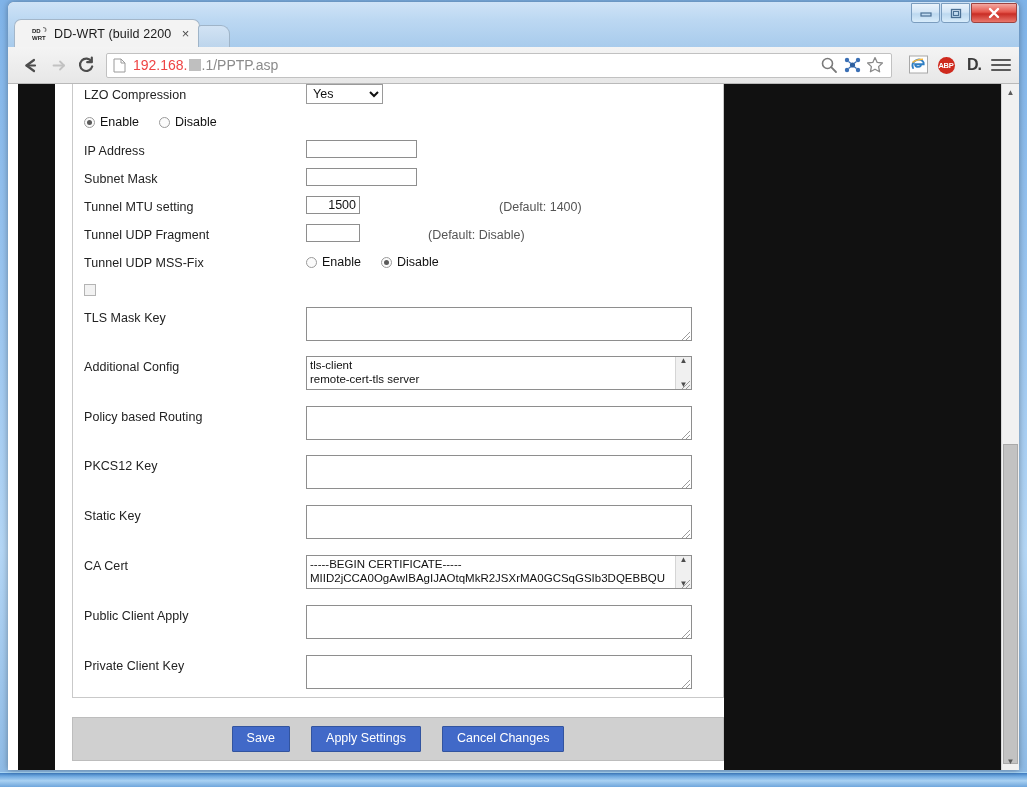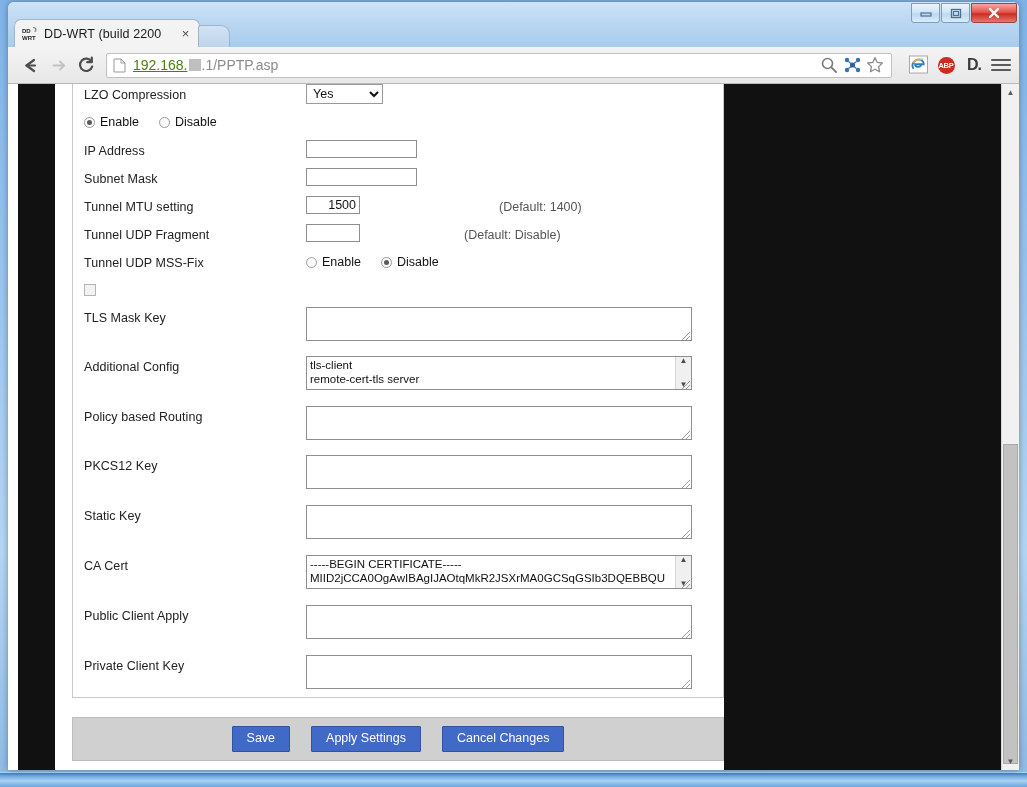--- a/index.html
+++ b/index.html
@@ -68,21 +68,21 @@
     height: 45px;
     background: linear-gradient(to bottom,#cfe3f7 0%, #bcd8f2 40%, #a8cbec 100%);
     border-radius: 6px 6px 0 0;
   }
   #tabstrip { position: absolute; left: 6px; bottom: 0; height: 29px; display: flex; align-items: flex-end; }
   #tab-active {
     position: relative;
     height: 28px;
     min-width: 186px;
     display: flex; align-items: center;
-    padding: 0 6px 0 7px;
+    padding: 0 6px 0 17px;
     background: #f3f3f3;
     border: 1px solid #a3b6c9;
     border-bottom: none;
     border-radius: 7px 7px 0 0;
     box-sizing: border-box;
     justify-content: flex-end;
   }
   #favicon {
     width: 16px; height: 16px;
     margin-right: 6px;
@@ -155,21 +155,21 @@
     display: flex; align-items: center;
     padding: 0 6px;
     box-sizing: border-box;
   }
   #page-icon { width: 13px; height: 15px; margin-right: 7px; flex: 0 0 auto; }
   #url-text {
     font-size: 14px; color: #8b8b8b;
     white-space: nowrap; overflow: hidden;
     display: flex; align-items: baseline;
   }
-  #url-text .host { color: #4d7c0f; text-decoration: underline; }
+  #url-text .host { color: #ef4444; }
   #url-redact {
     display: inline-block;
     width: 12px; height: 12px;
     background: #bfbfbf;
     margin: 0 1px;
     position: relative; top: 1px;
   }
   #omni-icons { display: flex; align-items: center; margin-left: auto; gap: 4px; padding-left: 6px; }
   .omni-ic { width: 19px; height: 19px; cursor: pointer; color: #6b6b6b; }
   #ext-icons { display: flex; align-items: center; gap: 6px; margin-left: 9px; }
@@ -524,21 +524,21 @@
             <div class="ctl">
               <input class="txt mtu" value="1500" style="">
               <span class="hint" style="margin-left:139px">(Default: 1400)</span>
             </div>
           </div>
 
           <div class="row" style="height:28px">
             <div class="lbl">Tunnel UDP Fragment</div>
             <div class="ctl">
               <input class="txt mtu" value="" style="">
-              <span class="hint" style="margin-left:104px">(Default: Disable)</span>
+              <span class="hint" style="margin-left:68px">(Default: Disable)</span>
             </div>
           </div>
 
           <div class="row" style="height:28px">
             <div class="lbl">Tunnel UDP MSS-Fix</div>
             <div class="ctl">
               <div class="radio-grp">
                 <span class="radio-item">
                   <span class="rdo"></span>
                   <span>Enable</span>

